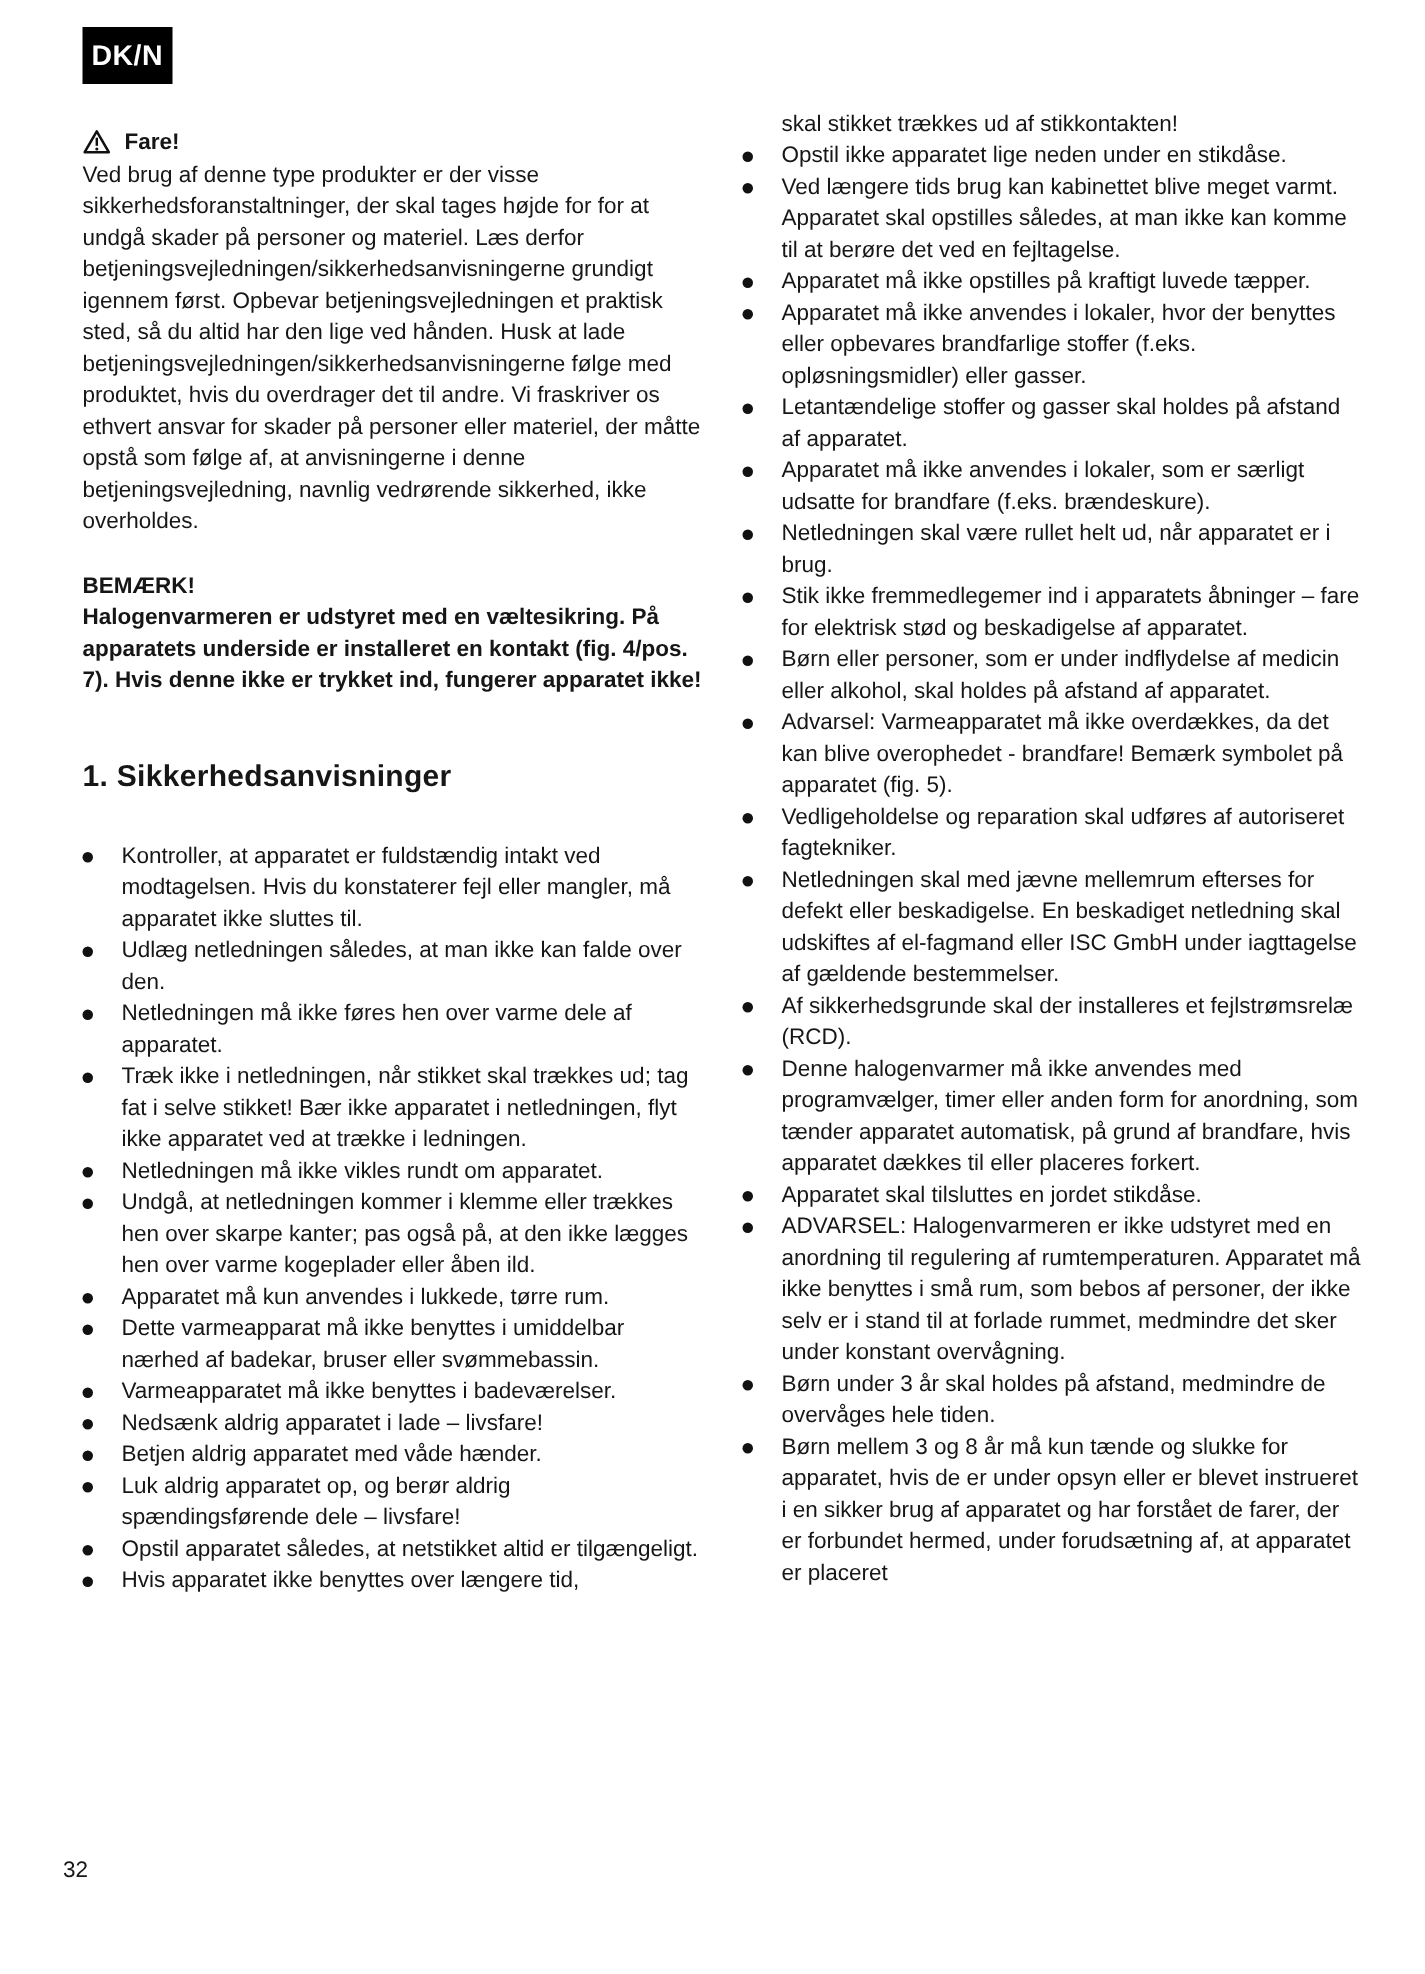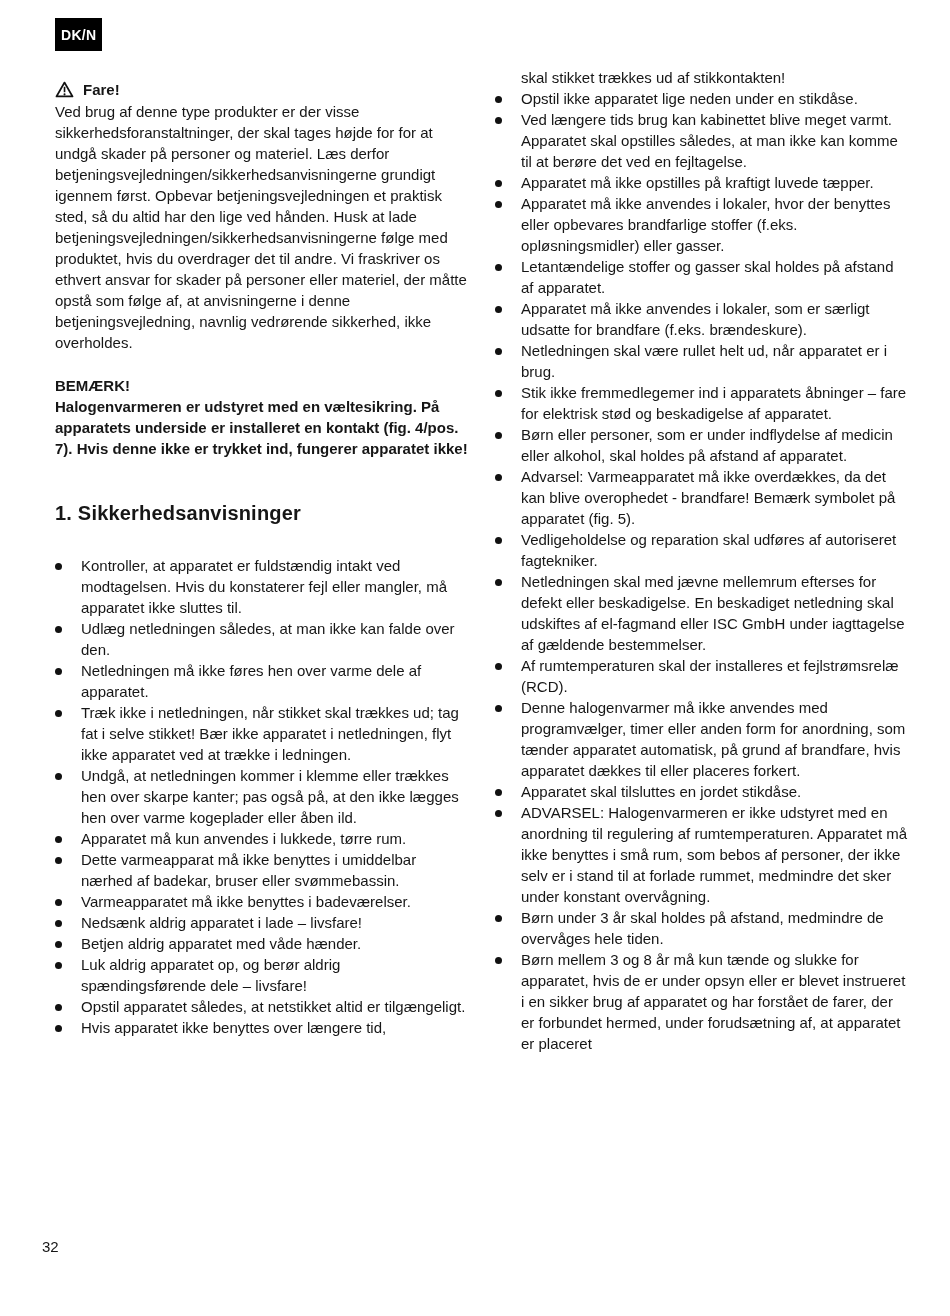--- a/index.html
+++ b/index.html
@@ -15,21 +15,21 @@
     width:950px; height:1316px;
     padding:18px 42px 0 55px;
     overflow:hidden;
     background:#ffffff;
   }
   .lang-badge {
     display:inline-block;
     background:#000;
     color:#fff;
     font-weight:bold;
-    font-size:14px;
+    font-size:19px;
     line-height:1;
     padding:10px 6px 9px 6px;
     letter-spacing:0.3px;
   }
   .columns {
     display:flex;
     gap:27px;
     margin-top:16px;
   }
   .col {
@@ -119,20 +119,24 @@
           <li>
             <span class="dot"></span>
             <span class="li-text">Netledningen må ikke føres hen over varme dele af apparatet.</span>
           </li>
 
           <li>
             <span class="dot"></span>
             <span class="li-text">Træk ikke i netledningen, når stikket skal trækkes ud; tag fat i selve stikket! Bær ikke apparatet i netledningen, flyt ikke apparatet ved at trække i ledningen.</span>
           </li>
 
+          <li>
+            <span class="dot"></span>
+            <span class="li-text">Netledningen må ikke vikles rundt om apparatet.</span>
+          </li>
 
           <li>
             <span class="dot"></span>
             <span class="li-text">Undgå, at netledningen kommer i klemme eller trækkes hen over skarpe kanter; pas også på, at den ikke lægges hen over varme kogeplader eller åben ild.</span>
           </li>
 
           <li>
             <span class="dot"></span>
             <span class="li-text">Apparatet må kun anvendes i lukkede, tørre rum.</span>
           </li>
@@ -236,21 +240,21 @@
             <span class="li-text">Vedligeholdelse og reparation skal udføres af autoriseret fagtekniker.</span>
           </li>
 
           <li>
             <span class="dot"></span>
             <span class="li-text">Netledningen skal med jævne mellemrum efterses for defekt eller beskadigelse. En beskadiget netledning skal udskiftes af el-fagmand eller ISC GmbH under iagttagelse af gældende bestemmelser.</span>
           </li>
 
           <li>
             <span class="dot"></span>
-            <span class="li-text">Af rumtemperaturen skal der installeres et fejlstrømsrelæ (RCD).</span>
+            <span class="li-text">Af sikkerhedsgrunde skal der installeres et fejlstrømsrelæ (RCD).</span>
           </li>
 
           <li>
             <span class="dot"></span>
             <span class="li-text">Denne halogenvarmer må ikke anvendes med programvælger, timer eller anden form for anordning, som tænder apparatet automatisk, på grund af brandfare, hvis apparatet dækkes til eller placeres forkert.</span>
           </li>
 
           <li>
             <span class="dot"></span>
             <span class="li-text">Apparatet skal tilsluttes en jordet stikdåse.</span>

